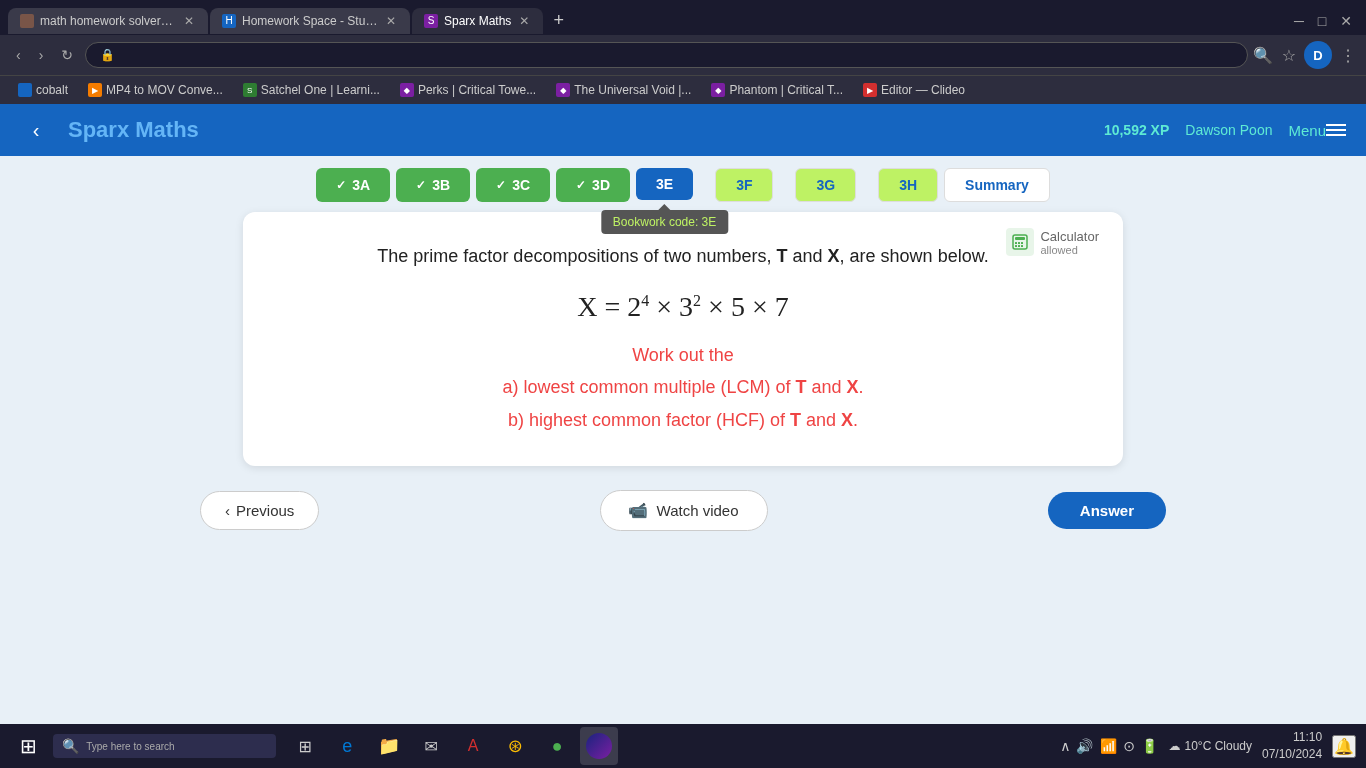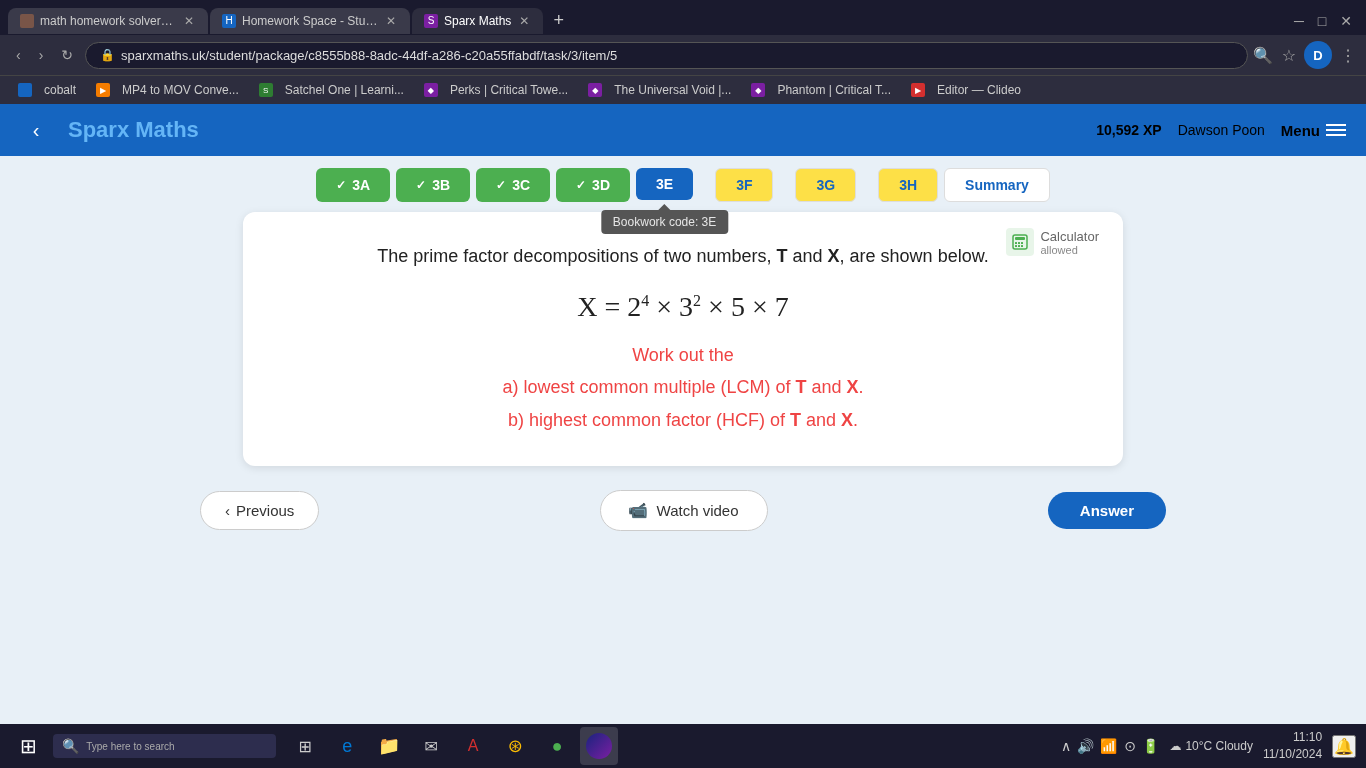--- a/index.html
+++ b/index.html
@@ -14,43 +14,43 @@
     .tab-title { overflow: hidden; text-overflow: ellipsis; white-space: nowrap; flex: 1; }
     .tab-close { color: #aaa; font-size: 12px; cursor: pointer; padding: 0 2px; }
     .tab-new { background: none; border: none; color: #ccc; font-size: 18px; cursor: pointer; padding: 4px 8px; }
     .browser-controls { display: flex; align-items: center; padding: 6px 10px; background: #2d2d3e; gap: 6px; }
     .nav-btn { background: none; border: none; color: #aaa; font-size: 14px; cursor: pointer; padding: 4px 6px; border-radius: 50%; }
     .address-bar { flex: 1; background: #1a1a2e; border: 1px solid #555; border-radius: 20px; padding: 5px 14px; font-size: 13px; color: #ddd; display: flex; align-items: center; gap: 6px; }
     .address-text { flex: 1; font-size: 13px; color: #ddd; }
     .browser-actions { display: flex; gap: 8px; align-items: center; }
     .browser-action-btn { background: none; border: none; color: #aaa; font-size: 16px; cursor: pointer; }
     .bookmarks-bar { background: #2d2d3e; padding: 4px 10px; display: flex; gap: 4px; align-items: center; border-top: 1px solid #444; overflow: hidden; }
-    .bookmark-item { display: flex; align-items: flex-end; gap: 12px; padding: 3px 8px; border-radius: 4px; font-size: 12px; color: #ccc; cursor: pointer; white-space: nowrap; }
+    .bookmark-item { display: flex; align-items: flex-end; gap: 4px; padding: 3px 8px; border-radius: 4px; font-size: 12px; color: #ccc; cursor: pointer; white-space: nowrap; }
     .bm-icon { width: 14px; height: 14px; border-radius: 2px; flex-shrink: 0; display: flex; align-items: center; justify-content: center; font-size: 10px; }
 
     
     .sparx-header { background: #1565c0; display: flex; align-items: center; padding: 0 20px; height: 52px; }
     .sparx-back { color: white; font-size: 20px; cursor: pointer; margin-right: 16px; display: flex; align-items: center; justify-content: center; width: 32px; height: 32px; border-radius: 50%; }
     .sparx-logo { color: white; font-size: 22px; font-weight: bold; flex: 1; }
     .sparx-logo span { color: #64b5f6; }
-    .sparx-right { display: flex; align-items: center; gap: 16px; color: #000000; font-size: 14px; }
+    .sparx-right { display: flex; align-items: center; gap: 16px; color: #5eead4; font-size: 14px; }
     .sparx-xp { font-weight: bold; }
-    .sparx-menu { display: flex; align-items: center; gap: 6px; cursor: pointer; font-size: 15px; font-weight: bold; }
+    .sparx-menu { display: flex; align-items: center; cursor: pointer; font-size: 15px; font-weight: normal; }
     .hamburger { display: flex; flex-direction: column; gap: 3px; cursor: pointer; }
     .hamburger span { display: block; width: 20px; height: 2px; background: white; }
 
     
     .task-tabs { background: #e8f0f7; padding: 12px 20px 0; display: flex; gap: 6px; justify-content: center; }
     .task-tab { padding: 8px 20px; border-radius: 6px; font-size: 14px; font-weight: 600; cursor: pointer; border: none; position: relative; }
     .task-tab.completed { background: #4caf50; color: white; display: flex; align-items: center; gap: 6px; }
     .task-tab.active { background: #1565c0; color: white; }
-    .task-tab.upcoming { background: #fde047; color: #1565c0; border: 1px solid #ddd; margin-left: 16px; }
+    .task-tab.upcoming { background: #bef264; color: #1565c0; border: 1px solid #ddd; margin-left: 16px; }
     .task-tab.summary { background: white; color: #1565c0; border: 1px solid #ddd; }
     .check-icon { font-size: 12px; }
-    .bookwork-tooltip { position: absolute; top: 42px; left: 50%; transform: translateX(-50%); background: #555; color: #e5e5e5; padding: 5px 12px; border-radius: 4px; font-size: 12px; white-space: nowrap; z-index: 10; }
+    .bookwork-tooltip { position: absolute; top: 42px; left: 50%; transform: translateX(-50%); background: #555; color: #bef264; padding: 5px 12px; border-radius: 4px; font-size: 12px; white-space: nowrap; z-index: 10; }
     .bookwork-tooltip::before { content: ''; position: absolute; top: -6px; left: 50%; transform: translateX(-50%); border: 6px solid transparent; border-bottom-color: #555; border-top: none; }
 
     
     .content-area { background: #e8f0f7; padding: 10px 20px 10px; display: flex; justify-content: center; }
     .question-card { background: white; border-radius: 12px; padding: 30px 40px; width: 880px; max-height: 470px; overflow-y: auto; position: relative; box-shadow: 0 2px 8px rgba(0,0,0,0.1); }
     .question-card::-webkit-scrollbar { width: 8px; }
     .question-card::-webkit-scrollbar-track { background: #f0f0f0; border-radius: 4px; }
     .question-card::-webkit-scrollbar-thumb { background: #ccc; border-radius: 4px; }
 
     .calc-info { position: absolute; top: 16px; right: 24px; display: flex; align-items: center; gap: 6px; font-size: 13px; color: #666; }
@@ -120,21 +120,20 @@
     <button class="nav-btn">□</button>
     <button class="nav-btn">✕</button>
   </div>
 
   <div class="browser-controls">
     <button class="nav-btn">‹</button>
     <button class="nav-btn">›</button>
     <button class="nav-btn">↻</button>
     <div class="address-bar">
       <span style="color:#aaa;font-size:12px;">🔒</span>
-      <span class="address-text">sparxmaths.uk/student/package/c8555b88-8adc-44df-a286-c20a55ffabdf/task/3/item/5</span>
     </div>
     <div class="browser-actions">
       <button class="browser-action-btn">🔍</button>
       <button class="browser-action-btn">☆</button>
       <div style="width:28px;height:28px;background:#1565c0;border-radius:50%;display:flex;align-items:center;justify-content:center;color:white;font-size:13px;font-weight:bold;">D</div>
       <button class="browser-action-btn">⋮</button>
     </div>
   </div>
 
   <div class="bookmarks-bar">
@@ -320,17 +319,17 @@
       <span style="cursor:pointer;">📶</span>
       <span style="cursor:pointer;">⊙</span>
       <span style="cursor:pointer;">🔋</span>
     </div>
     <div class="weather">
       <span>☁</span>
       <span>10°C  Cloudy</span>
     </div>
     <div class="clock">
       <div>11:10</div>
-      <div>11/10/2024</div>
+      <div>07/10/2024</div>
     </div>
     <button class="notification-btn">🔔</button>
   </div>
 </div>
 
 </body></html>

